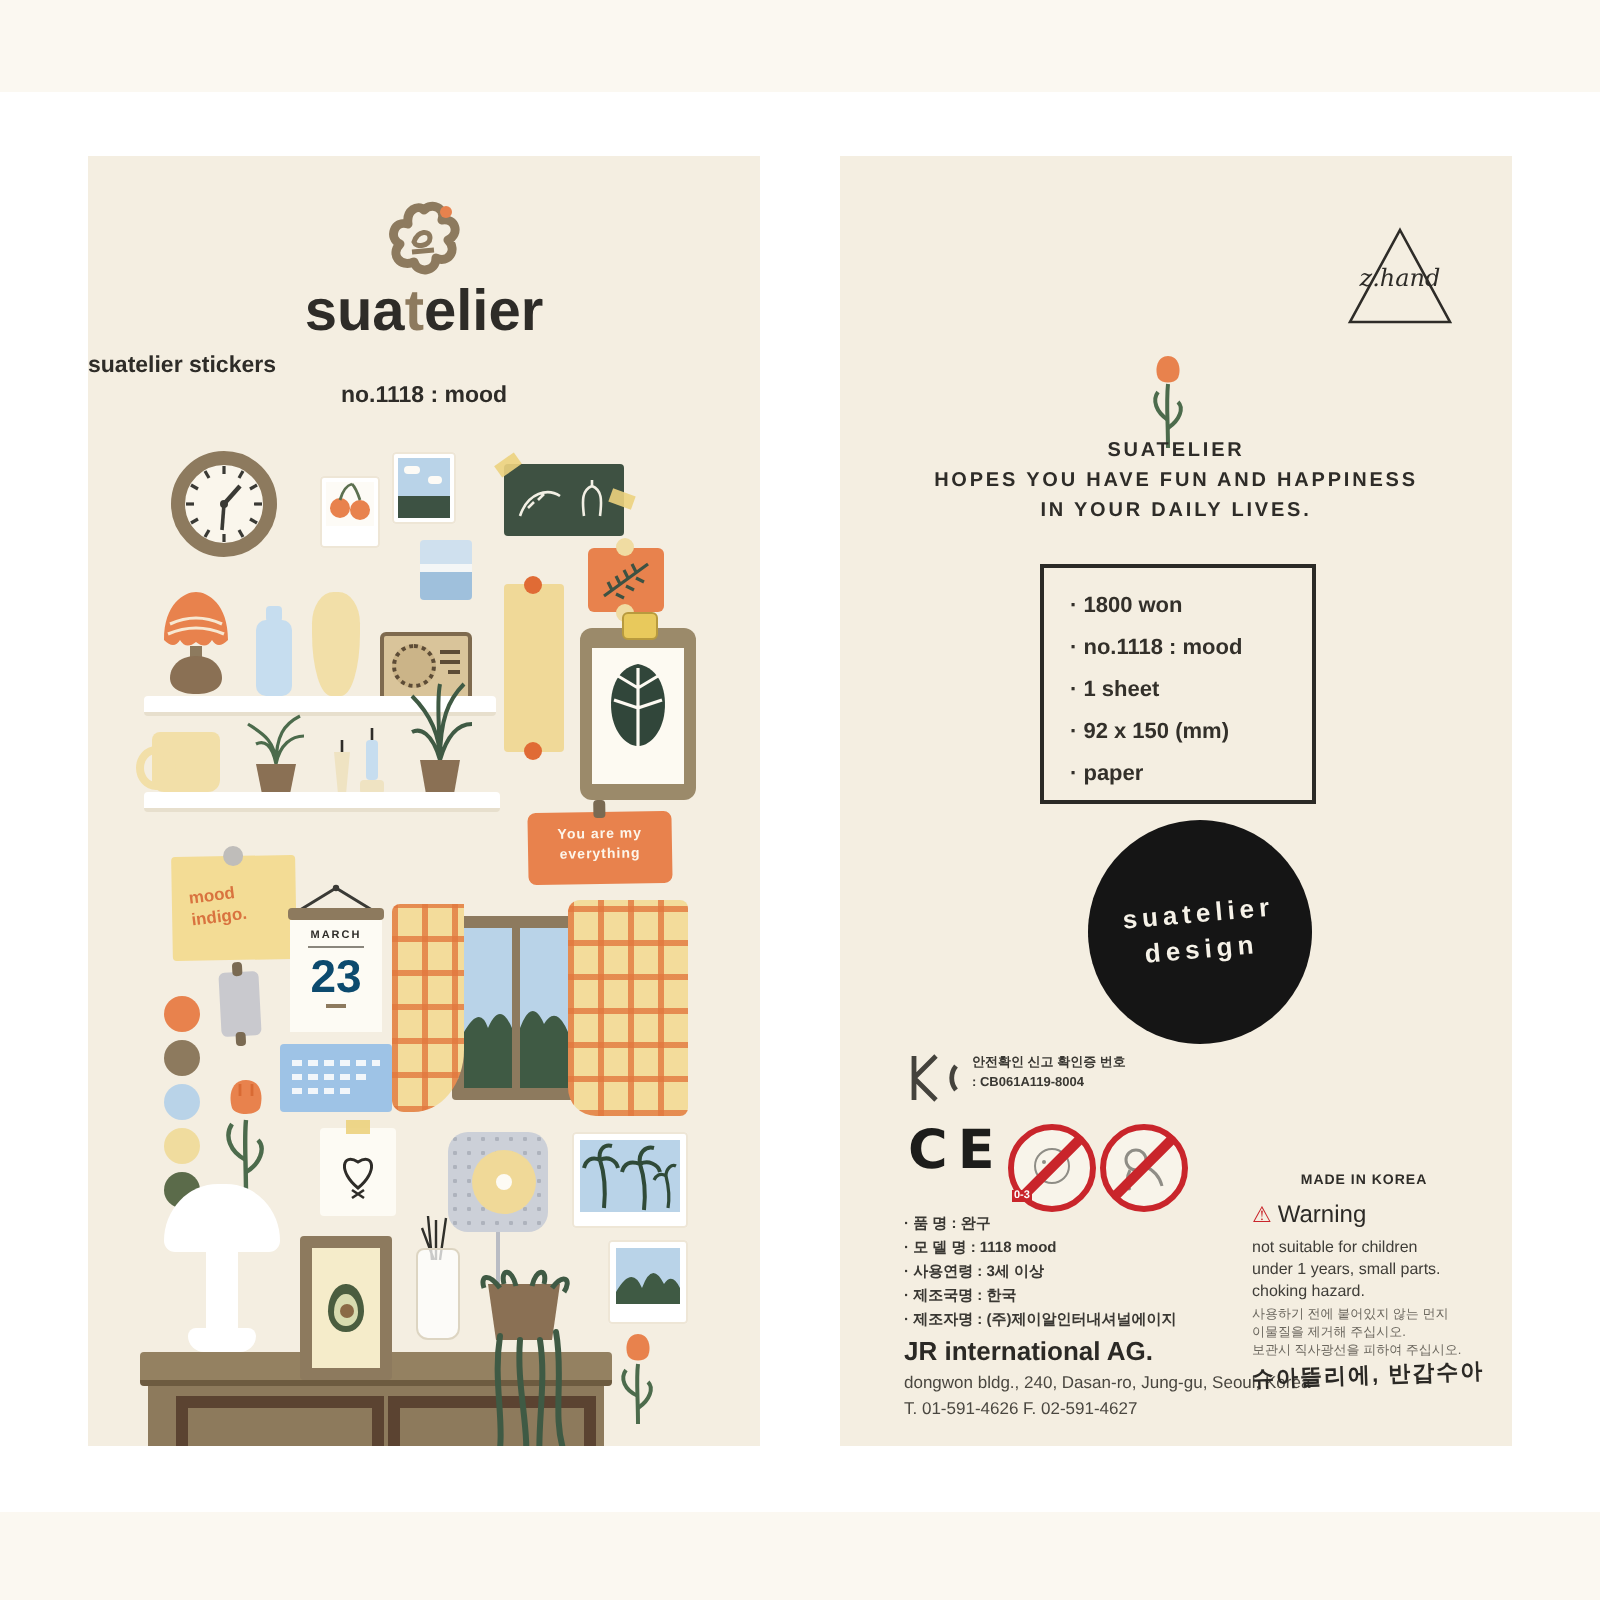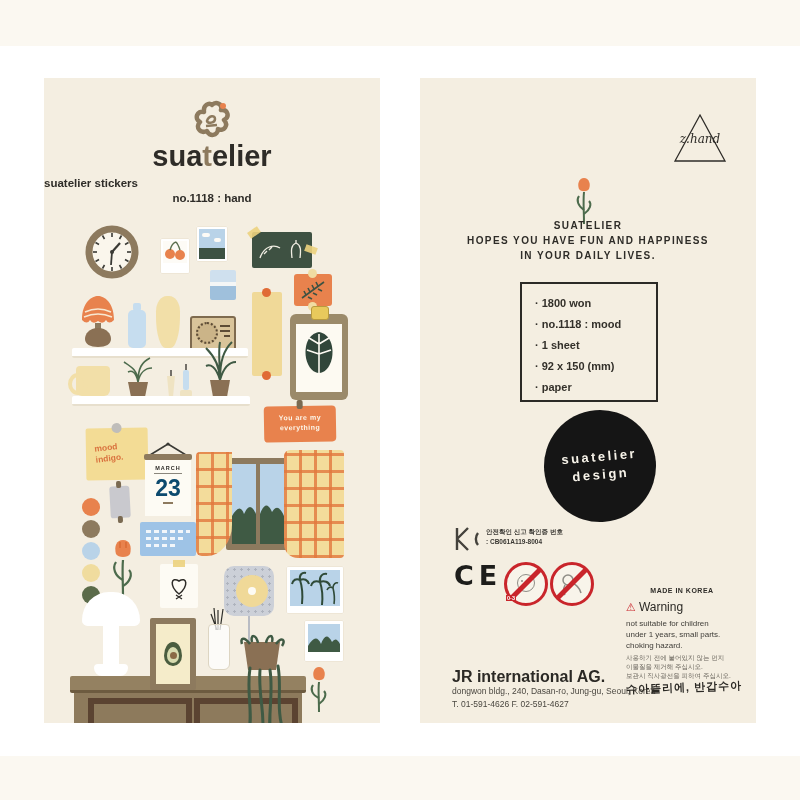--- a/index.html
+++ b/index.html
@@ -141,21 +141,21 @@
   .ban.choke{left:130px;}
   .ban .lbl{position:absolute;left:-1px;bottom:2px;background:#c9252b;color:#fff;font-size:5.5px;font-weight:bold;padding:0 1px;z-index:2;}
   .ban .face{position:absolute;left:10px;top:9px;width:16px;height:16px;border-radius:50%;border:1.5px solid #8f8d86;}
   .ban .face:before{content:"";position:absolute;left:3px;top:5px;width:2px;height:2px;background:#8f8d86;border-radius:50%;box-shadow:6px 0 0 #8f8d86;}
   .barcode-box{left:206px;top:446px;width:112px;height:60px;background:#fdfcf8;padding:4px 5px 0 5px;box-sizing:border-box;}
   .bars{height:38px;background-image:repeating-linear-gradient(90deg,#161616 0 2px,transparent 2px 5px),repeating-linear-gradient(90deg,#161616 0 1px,transparent 1px 7px);}
   .bc-digits{font-family:"DejaVu Sans Mono",monospace;font-size:8.5px;color:#161616;text-align:center;letter-spacing:.5px;margin-top:2px;}
   .madein{left:206px;top:509px;width:112px;text-align:center;font-size:7px;font-weight:bold;color:#2e2c28;letter-spacing:.5px;}
   .prodrows{left:32px;top:528px;width:180px;}
   .prodrows .row{font-size:7.5px;color:#3a3833;font-weight:600;line-height:12px;white-space:nowrap;}
-  .company{left:32px;top:590px;font-size:16px;font-weight:bold;color:#2b2925;}
+  .company{left:32px;top:590px;font-size:13px;font-weight:bold;color:#2b2925;}
   .addr{left:32px;top:608px;font-size:8.5px;color:#4a4740;}
   .phone{left:32px;top:621px;font-size:8.5px;color:#4a4740;}
   .warn-title{left:206px;top:522px;font-size:12px;font-weight:normal;color:#2b2925;}
   .warn-title .tri{color:#c9252b;font-size:11px;margin-right:3px;}
   .warn-en{left:206px;top:540px;font-size:8px;color:#3f3d38;line-height:11px;}
   .warn-ko{left:206px;top:575px;font-size:6.5px;color:#6b675e;line-height:9px;}
   .closing{left:206px;top:602px;font-size:11px;font-weight:bold;color:#2b2925;transform:rotate(-2deg);letter-spacing:1px;}
 </style>
 </head>
 <body>
@@ -167,21 +167,21 @@
 
   <div class="abs flower-logo">
     <svg width="44" height="44" viewBox="0 0 44 44">
       <path d="M22 5 C26 1 33 4 31 10 C38 9 40 17 34 20 C39 25 34 32 28 29 C28 36 19 37 17 31 C10 34 5 27 10 22 C4 19 7 10 14 12 C13 5 19 2 22 5 Z" fill="none" stroke="#8d7a5e" stroke-width="4.5" stroke-linejoin="round"></path>
       <path d="M17 21 C19 15 25 15 25 19 C25 23 18 24 17 21 Z M16 26 L27 25" fill="none" stroke="#8d7a5e" stroke-width="2.5"></path>
       <circle cx="33" cy="6" r="3" fill="#e8824d"></circle>
     </svg>
   </div>
   <div class="abs brand"><span>sua</span><span class="tee">t</span><span>elier</span></div>
   <div class="abs sub1">suatelier stickers</div>
-  <div class="abs sub2">no.1118 : hand</div>
+  <div class="abs sub2">no.1118 : mood</div>
 
   <div class="abs clock">
     <svg width="56" height="56" viewBox="0 0 56 56">
       <circle cx="28" cy="28" r="23" fill="#faf6ec" stroke="#8d7a5e" stroke-width="7"></circle>
       <g stroke="#3a3a35" stroke-width="1.6">
         <line x1="28" y1="9" x2="28" y2="13"></line>
           <line x1="28" y1="43" x2="28" y2="47"></line>
         <line x1="9" y1="28" x2="13" y2="28"></line>
           <line x1="43" y1="28" x2="47" y2="28"></line>
         <line x1="18.5" y1="11.5" x2="20.5" y2="15"></line>
@@ -492,20 +492,27 @@
   </div>
   <div class="abs ban choke">
     <svg class="abs" style="left:6px;top:7px;" width="26" height="24" viewBox="0 0 26 24">
       <circle cx="9" cy="8" r="5" fill="none" stroke="#8f8d86" stroke-width="1.5"></circle>
       <path d="M13 11 C18 13 21 17 22 21 M6 13 C4 17 4 20 6 23" stroke="#8f8d86" stroke-width="1.5" fill="none"></path>
     </svg>
   </div>
 
   <div class="abs madein">MADE IN KOREA</div>
 
+  <div class="abs prodrows">
+    <div class="row">· 품      명 : 완구</div>
+    <div class="row">· 모 델 명 : 1118 mood</div>
+    <div class="row">· 사용연령 : 3세 이상</div>
+    <div class="row">· 제조국명 : 한국</div>
+    <div class="row">· 제조자명 : (주)제이알인터내셔널에이지</div>
+  </div>
 
   <div class="abs company">JR international AG.</div>
   <div class="abs addr">dongwon bldg., 240, Dasan-ro, Jung-gu, Seoul, Korea</div>
   <div class="abs phone">T. 01-591-4626   F. 02-591-4627</div>
 
   <div class="abs warn-title"><span class="tri">⚠</span><span>Warning</span></div>
   <div class="abs warn-en">
     <div>not suitable for children</div>
     <div>under 1 years, small parts.</div>
     <div>choking hazard.</div>

